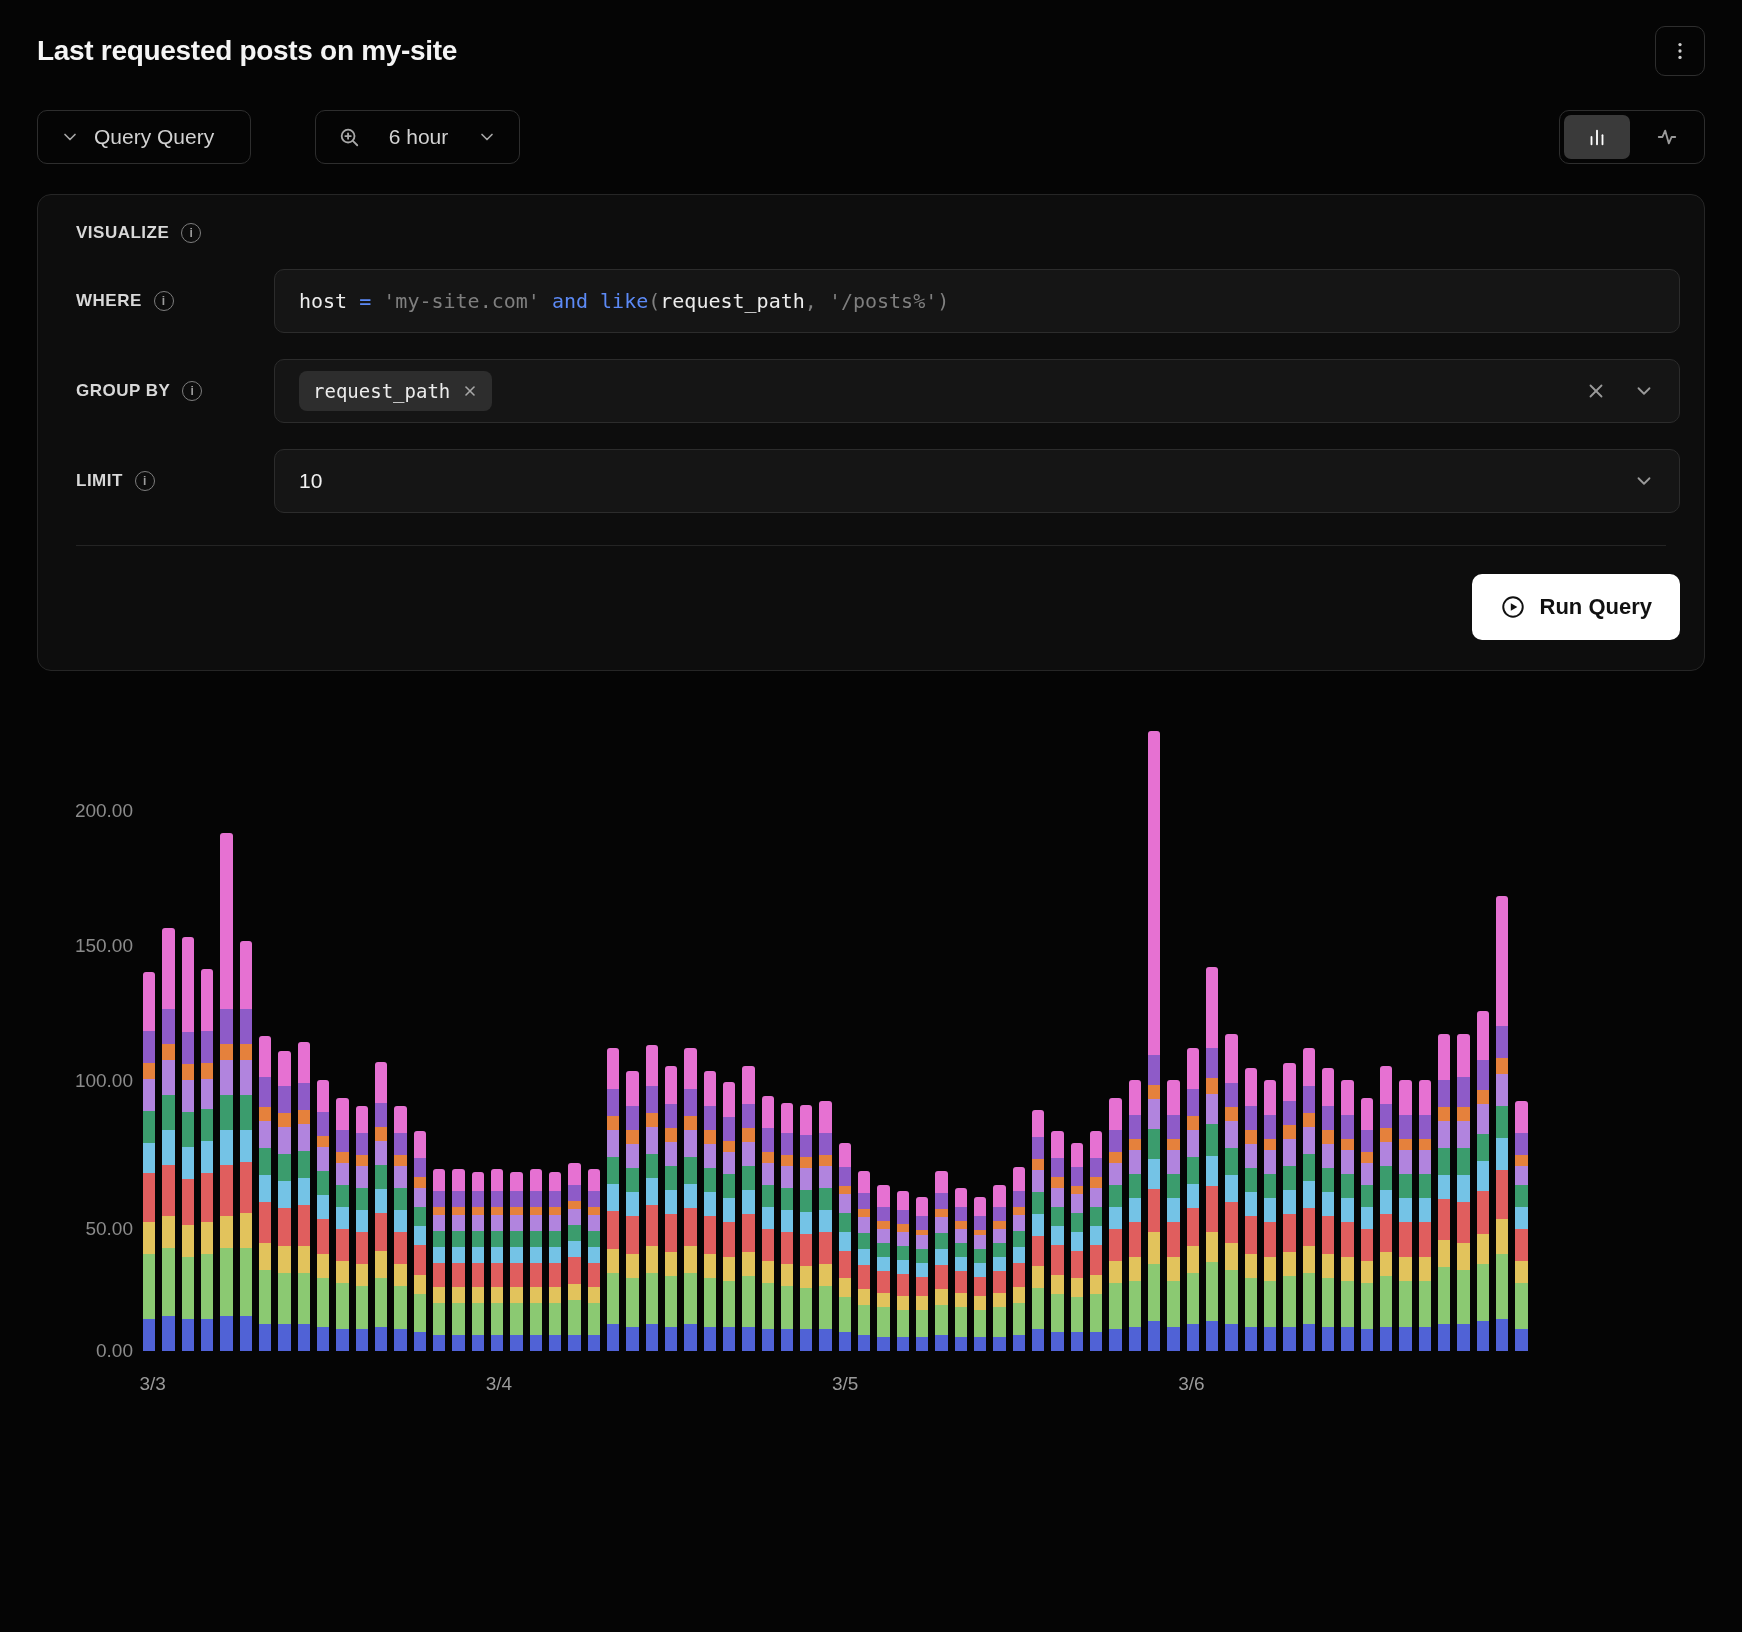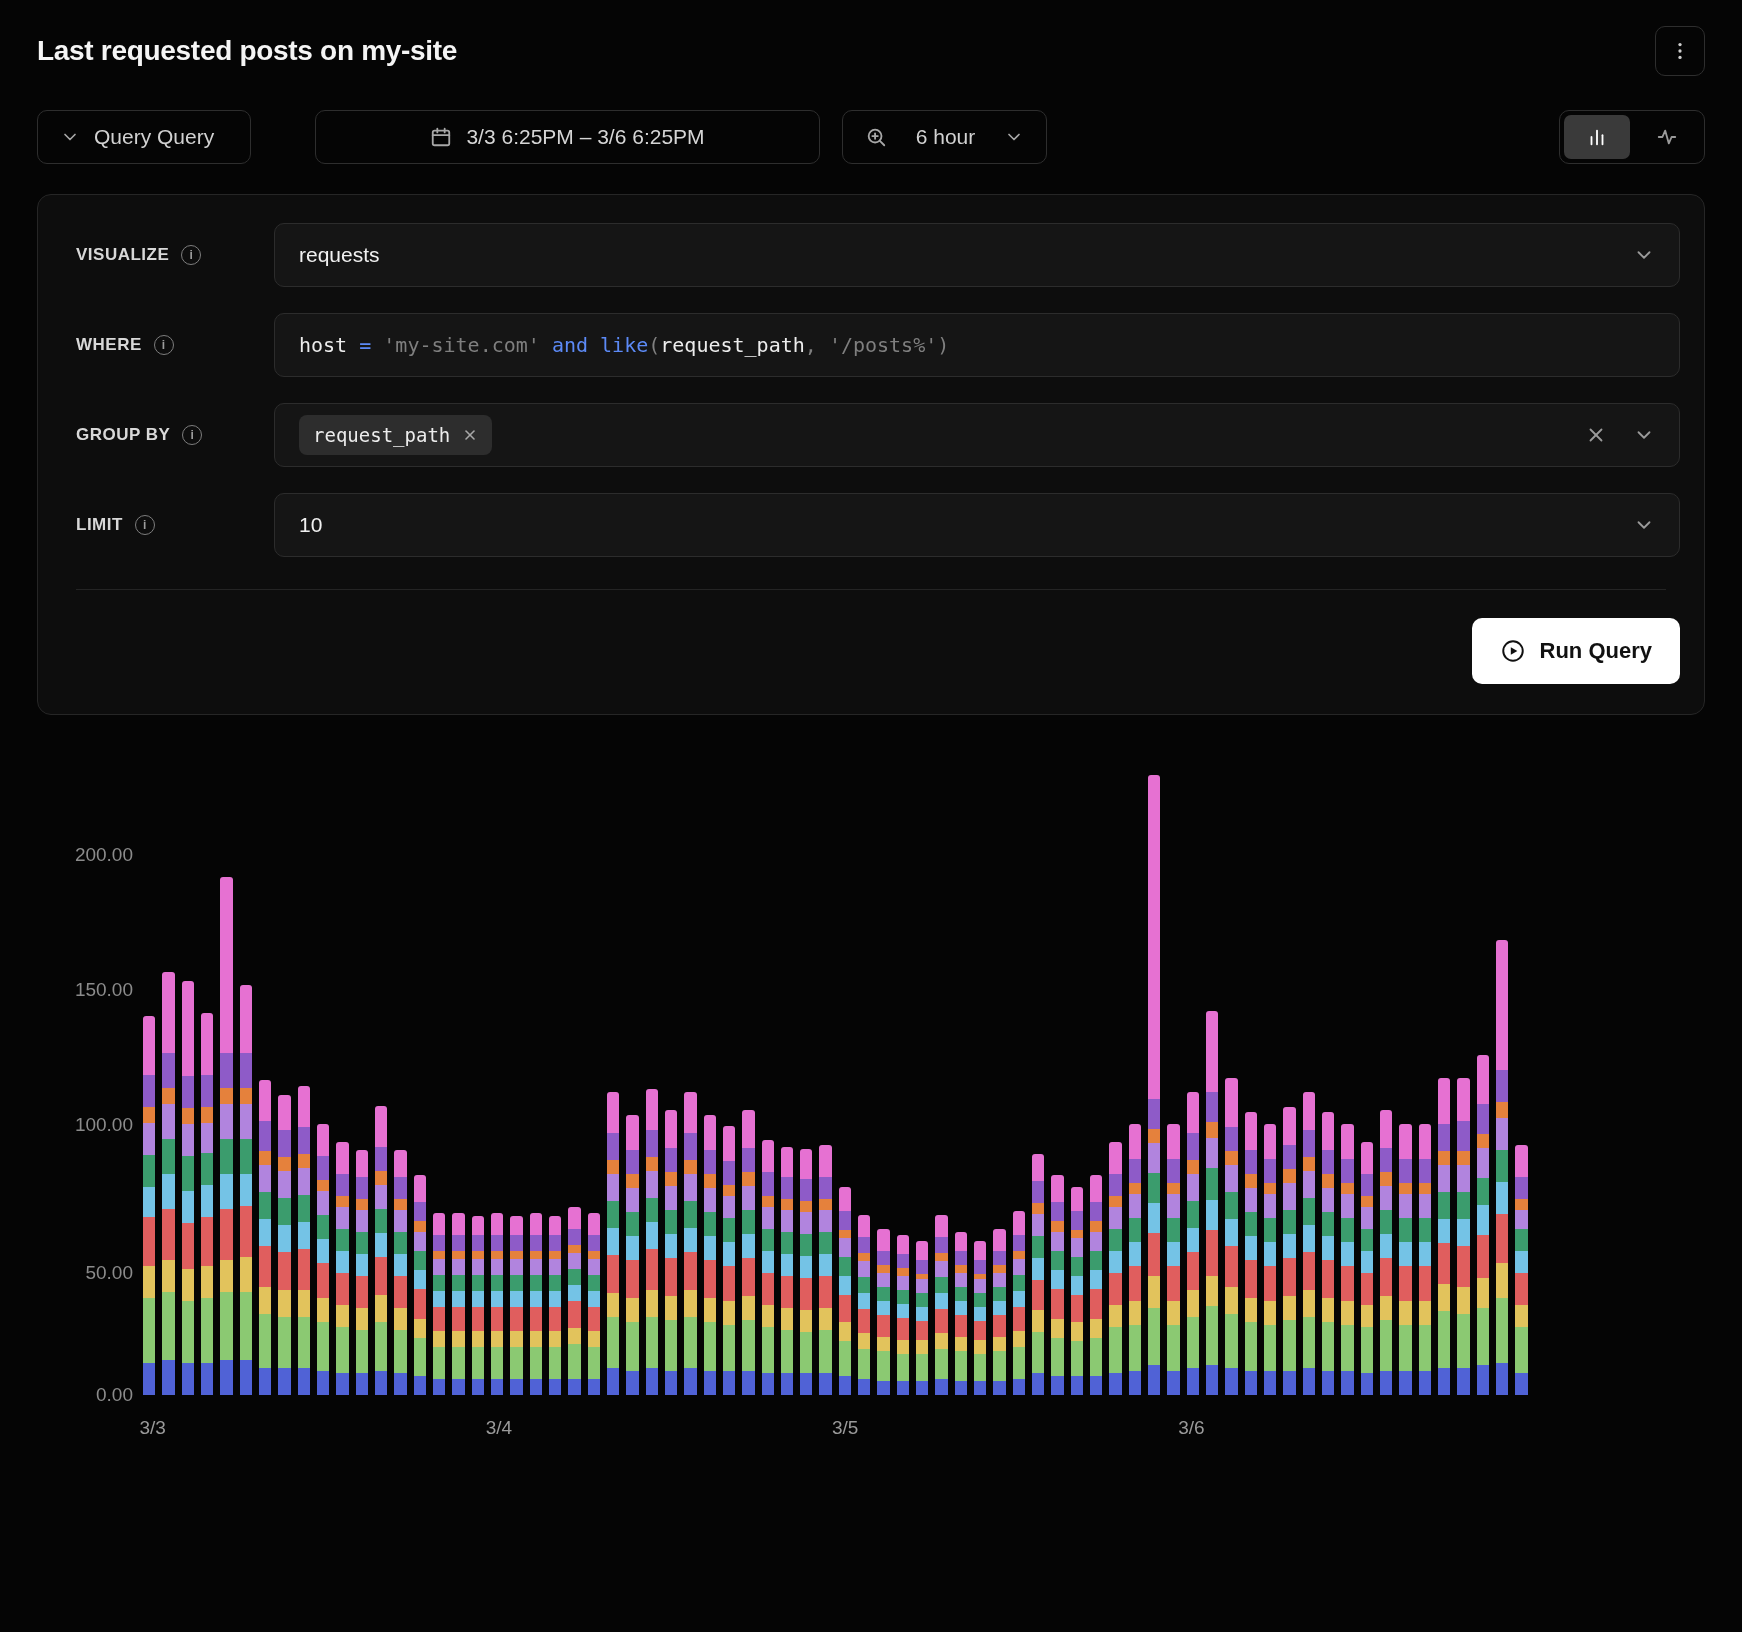--- a/index.html
+++ b/index.html
@@ -110,29 +110,20 @@
   <div class="toolbar">
     <button class="tbtn edit-query">
       <svg class="chev" width="20" height="20" viewBox="0 0 24 24" fill="none" stroke="currentColor" stroke-width="2" stroke-linecap="round" stroke-linejoin="round">
           <path d="M6 9l6 6 6-6"></path>
         </svg>
       <span>Query Query</span>
     </button>
 
     <div class="tgroup">
 
-      <button class="tbtn date-range">
-        <svg width="22" height="22" viewBox="0 0 24 24" fill="none" stroke="currentColor" stroke-width="2" stroke-linecap="round" stroke-linejoin="round">
-          <rect x="3" y="5" width="18" height="16" rx="2"></rect>
-            <line x1="3" y1="10" x2="21" y2="10"></line>
-            <line x1="8" y1="3" x2="8" y2="7"></line>
-            <line x1="16" y1="3" x2="16" y2="7"></line>
-        </svg>
-        <span>3/3 6:25PM – 3/6 6:25PM</span>
-      </button>
 
       <button class="tbtn interval">
         <svg width="22" height="22" viewBox="0 0 24 24" fill="none" stroke="currentColor" stroke-width="2" stroke-linecap="round" stroke-linejoin="round">
           <circle cx="11" cy="11" r="7"></circle>
             <line x1="16.5" y1="16.5" x2="21" y2="21"></line>
             <line x1="8" y1="11" x2="14" y2="11"></line>
             <line x1="11" y1="8" x2="11" y2="14"></line>
         </svg>
         <span>6 hour</span>
         <svg width="20" height="20" viewBox="0 0 24 24" fill="none" stroke="currentColor" stroke-width="2" stroke-linecap="round" stroke-linejoin="round">
@@ -156,26 +147,20 @@
       </button>
     </div>
   </div>
 
   <div class="panel">
 
     <div class="qrow">
       <div class="qlabel">
         <span>VISUALIZE</span>
         <span class="info">i</span>
-      </div>
-      <div class="field">
-        <span>requests</span>
-        <svg class="chev" width="22" height="22" viewBox="0 0 24 24" fill="none" stroke="currentColor" stroke-width="2" stroke-linecap="round" stroke-linejoin="round">
-            <path d="M6 9l6 6 6-6"></path>
-          </svg>
       </div>
     </div>
 
     <div class="qrow">
       <div class="qlabel">
         <span>WHERE</span>
         <span class="info">i</span>
       </div>
       <div class="field">
         <code class="code"><span class="tok-ident">host </span><span class="tok-keyword">= </span><span class="tok-string">'my-site.com' </span><span class="tok-keyword">and </span><span class="tok-keyword">like</span><span class="tok-punct">(</span><span class="tok-ident">request_path</span><span class="tok-punct">, </span><span class="tok-string">'/posts%'</span><span class="tok-punct">)</span></code>

